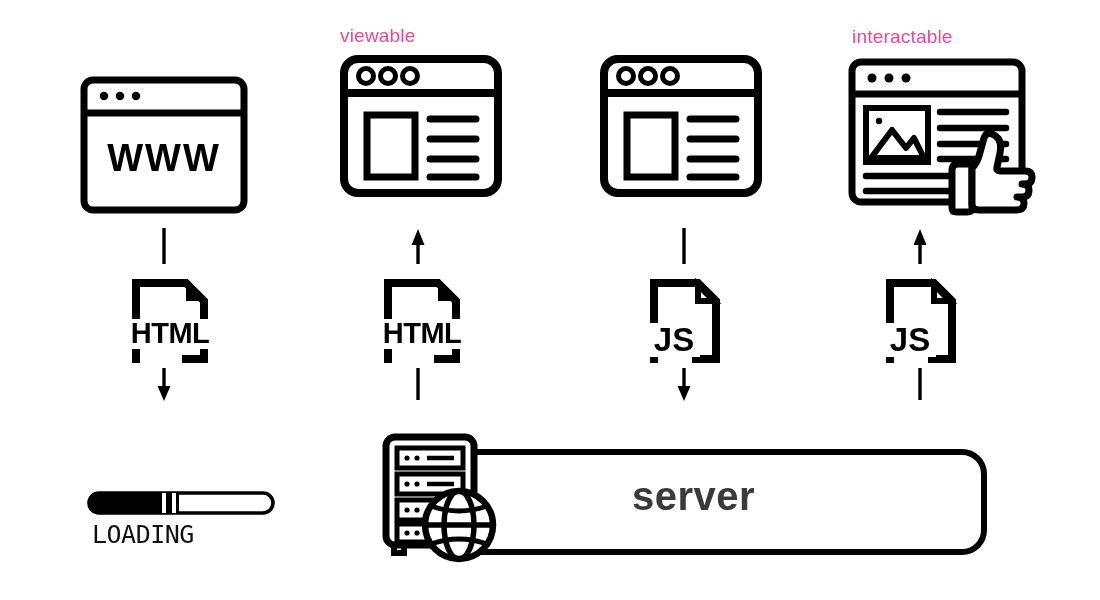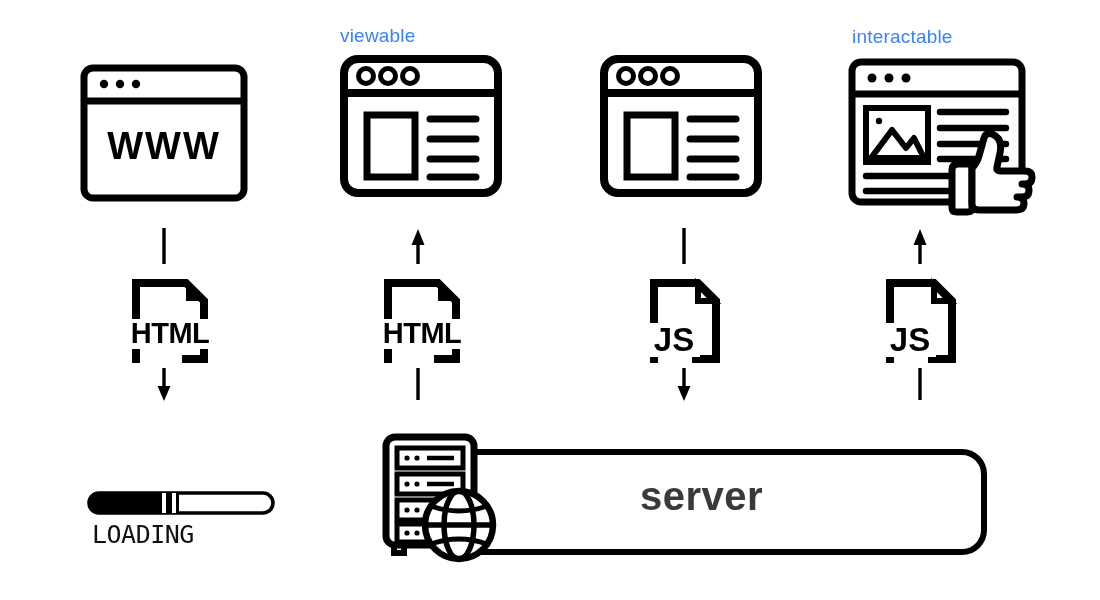--- a/index.html
+++ b/index.html
@@ -3,44 +3,44 @@
 <meta charset="utf-8">
 <style>
   html,body{margin:0;padding:0;}
   body{
     width:1100px;height:600px;background:#ffffff;
     font-family:"Liberation Sans", sans-serif;
     overflow:hidden;position:relative;
   }
   .stage{position:absolute;inset:0;}
   .col-label{
-    position:absolute;font-size:19px;color:#3b82f6;
+    position:absolute;font-size:19px;color:#ec4899;
     letter-spacing:.2px;white-space:nowrap;
   }
   .icon-abs{position:absolute;}
   .server-text{
     position:absolute;font-size:40px;font-weight:bold;color:#3a3a3a;
-    letter-spacing:.5px;white-space:nowrap;margin-left:8px;
+    letter-spacing:.5px;white-space:nowrap;
   }
   .loading-text{
     position:absolute;font-size:25px;color:#111;
     font-family:"DejaVu Sans Mono", monospace;
     letter-spacing:-0.5px;white-space:nowrap;
   }
   svg{display:block;overflow:visible;}
 </style>
 </head>
 <body>
 
 <div class="stage">
 
   <div class="col-label" style="left:340px;top:25px;">viewable</div>
   <div class="col-label" style="left:852px;top:26px;">interactable</div>
 
-  <div class="icon-abs" style="left:80px;top:64px;">
+  <div class="icon-abs" style="left:80px;top:76px;">
     <svg width="168" height="138" viewBox="0 0 168 138">
       <rect x="4" y="4" width="160" height="130" rx="9" ry="9" fill="#fff" stroke="#000" stroke-width="7"></rect>
       <line x1="7" y1="37" x2="161" y2="37" stroke="#000" stroke-width="7"></line>
       <circle cx="24" cy="20" r="4.2" fill="#000"></circle>
       <circle cx="40" cy="20" r="4.2" fill="#000"></circle>
       <circle cx="56" cy="20" r="4.2" fill="#000"></circle>
       <text x="84" y="95" text-anchor="middle" font-family="Liberation Sans, sans-serif" font-size="38" font-weight="bold" letter-spacing="2" fill="#000">WWW</text>
     </svg>
   </div>
 

